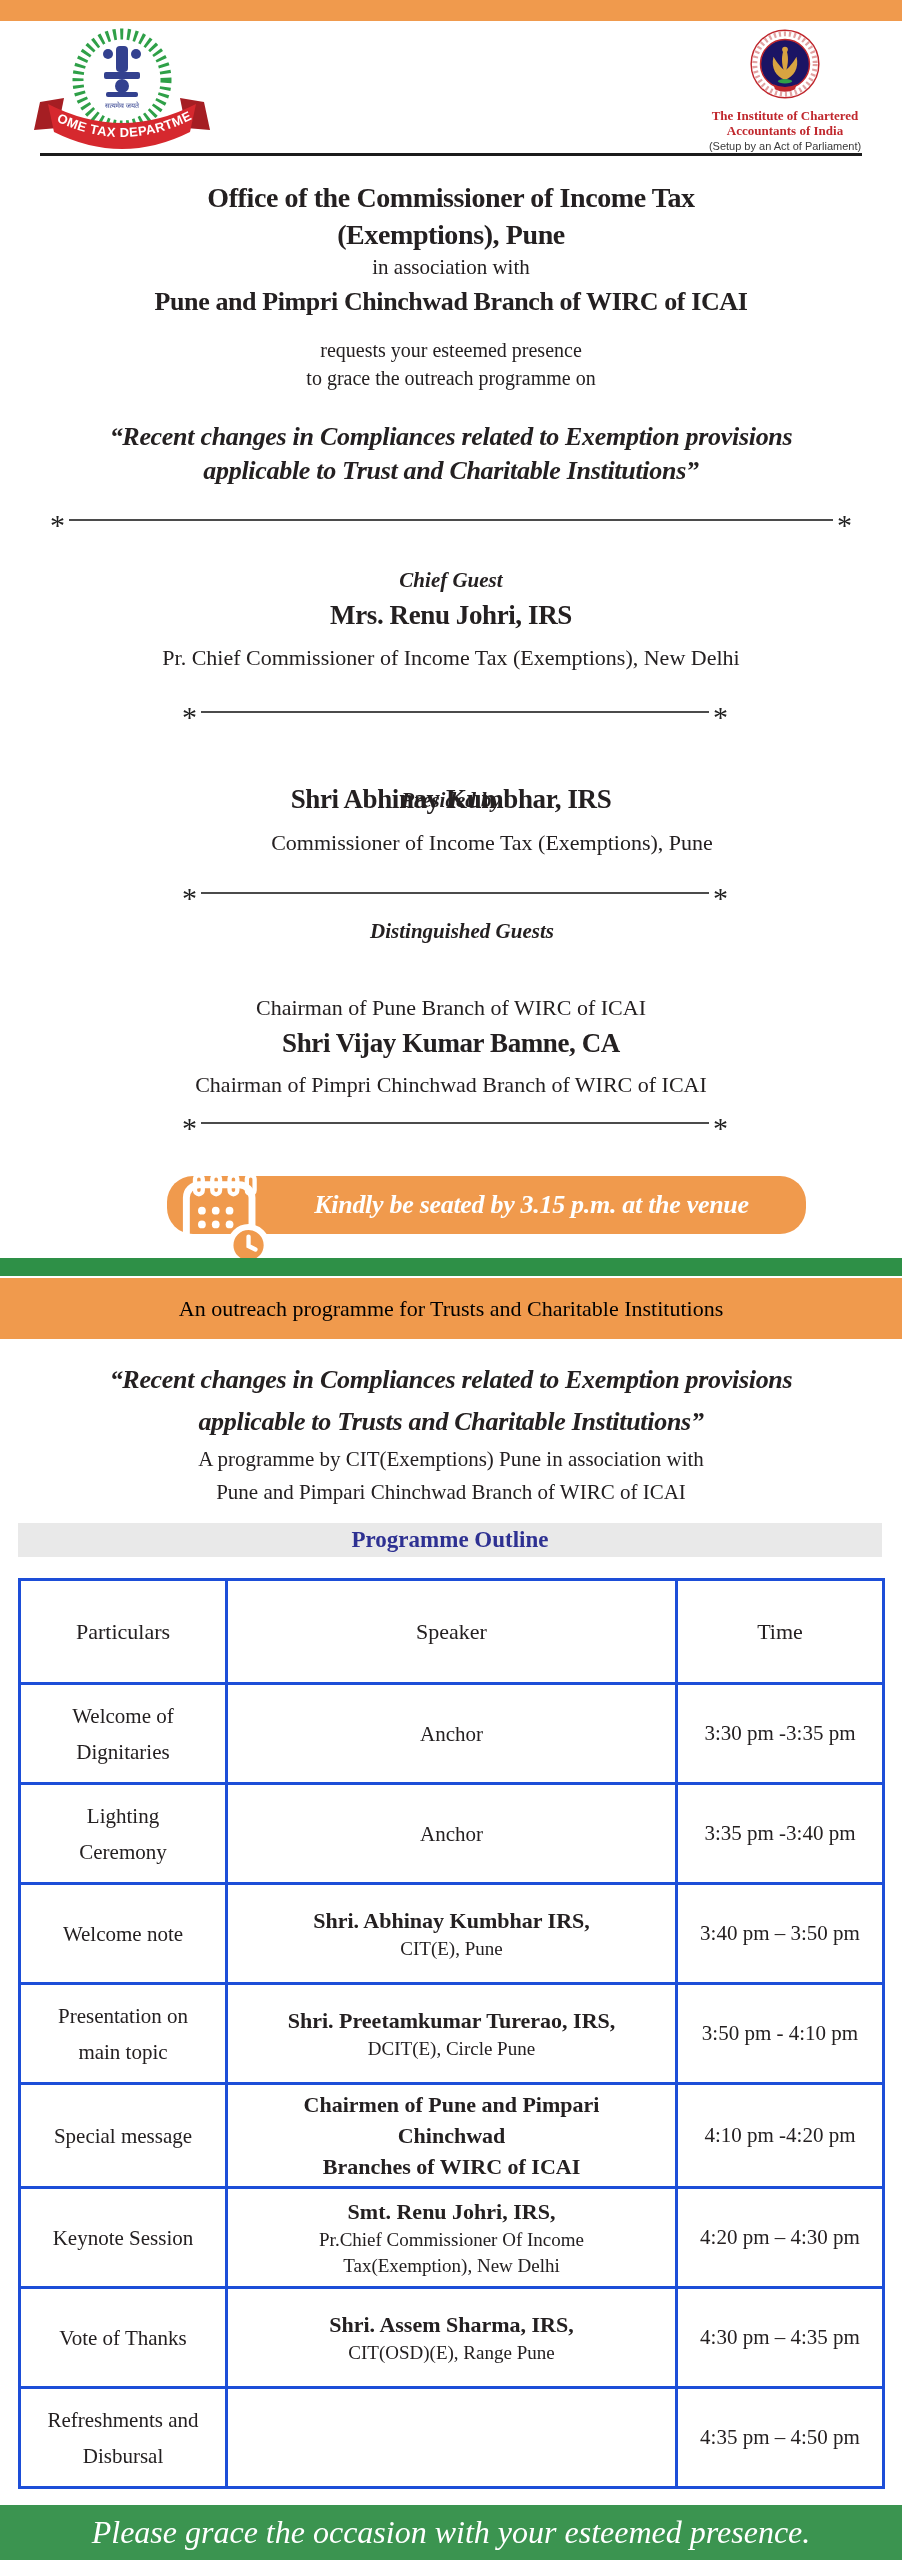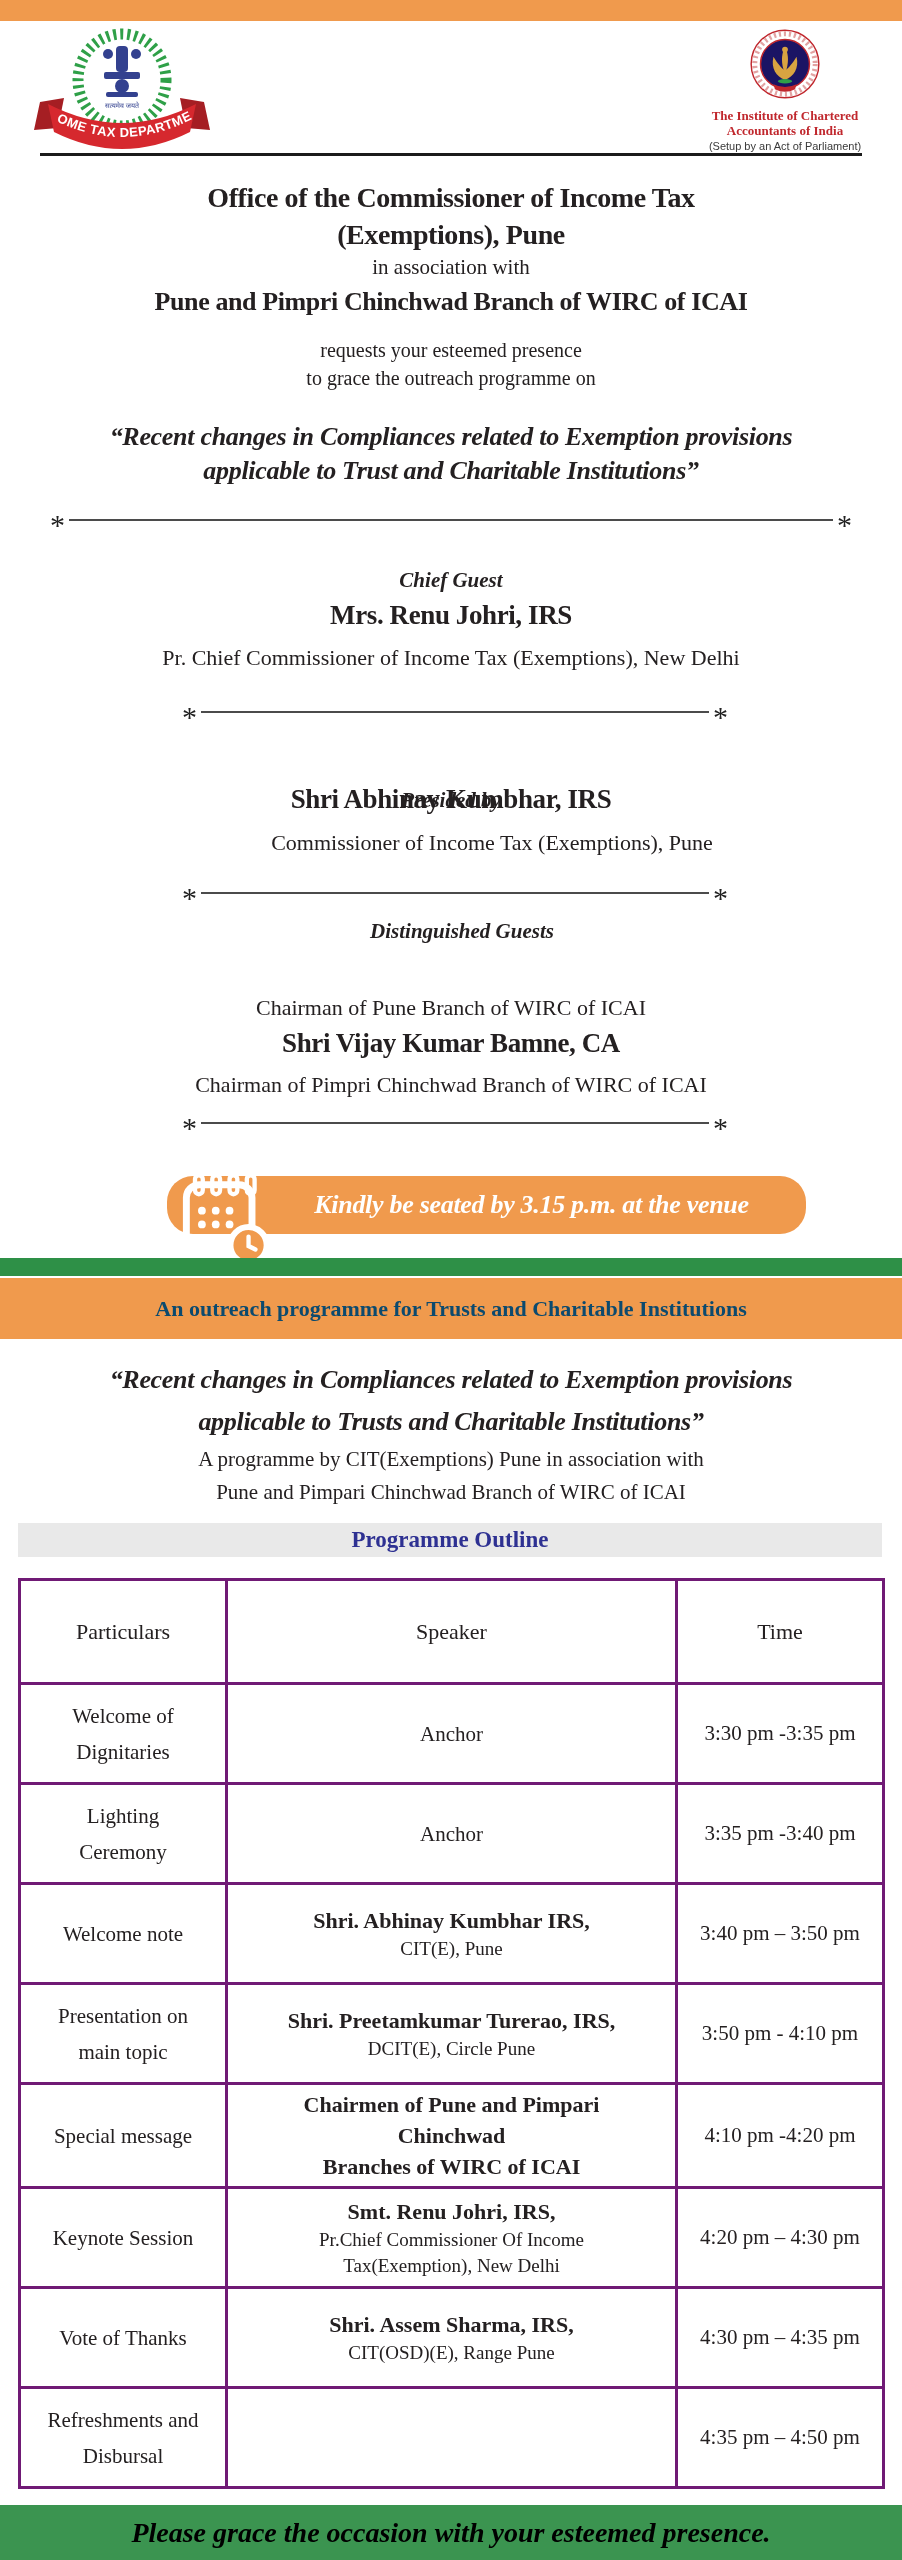--- a/index.html
+++ b/index.html
@@ -39,43 +39,43 @@
 
   
   .banner{left:167px;top:1176px;width:639px;height:58px;background:#F09A4D;border-radius:26px;}
   .banner-text{position:absolute;left:100px;right:10px;top:0;height:58px;line-height:58px;text-align:center;
                color:#ffffff;font-size:26px;font-weight:bold;font-style:italic;letter-spacing:-0.3px;}
   .calicon{left:176px;top:1172px;}
 
   
   .greenbar{left:0;top:1258px;width:902px;height:18px;background:#2E9047;}
   .orangeband{left:0;top:1278px;width:902px;height:61px;background:#F09A4D;}
-  .orangeband div{line-height:61px;font-size:22px;font-weight:bold;color:#0c4a6e;text-align:center;}
+  .orangeband div{line-height:61px;font-size:22px;font-weight:normal;color:#000000;text-align:center;}
 
   .topic2{top:1359px;font-size:26px;font-weight:bold;font-style:italic;line-height:42px;letter-spacing:-0.3px;}
   .byline{top:1443px;font-size:21px;line-height:33px;}
 
   .grayband{left:18px;top:1523px;width:864px;height:34px;background:#E9E9E9;}
   .grayband div{line-height:34px;text-align:center;font-size:23px;font-weight:bold;color:#2E3192;}
 
   
   .prog-table{position:absolute;left:18px;top:1578px;width:864px;border-collapse:collapse;table-layout:fixed;}
-  .prog-table td,.prog-table th{border:3px solid #701a75;vertical-align:middle;text-align:center;
+  .prog-table td,.prog-table th{border:3px solid #1d4ed8;vertical-align:middle;text-align:center;
       font-weight:normal;padding:4px 10px;box-sizing:border-box;}
   .hrow{height:104px;}
   .drow{height:100px;}
   .c-head{font-size:22px;}
   .c-part{font-size:21px;line-height:36px;}
   .c-time{font-size:21px;}
   .spk-name{font-size:22px;font-weight:bold;line-height:31px;}
   .spk-sub{font-size:19px;line-height:26px;}
 
   
   .footer{left:0;top:2505px;width:902px;height:55px;background:#3B9450;}
-  .footer div{line-height:55px;text-align:center;color:#000000;font-size:28px;font-weight:bold;font-style:italic;}
+  .footer div{line-height:55px;text-align:center;color:#ffffff;font-size:32px;font-weight:normal;font-style:italic;}
 </style>
 </head>
 <body>
 
 <div id="page">
 
   <div class="abs topbar"></div>
 
   <div class="abs itlogo">
     <svg width="176" height="122" viewBox="0 0 176 122">

